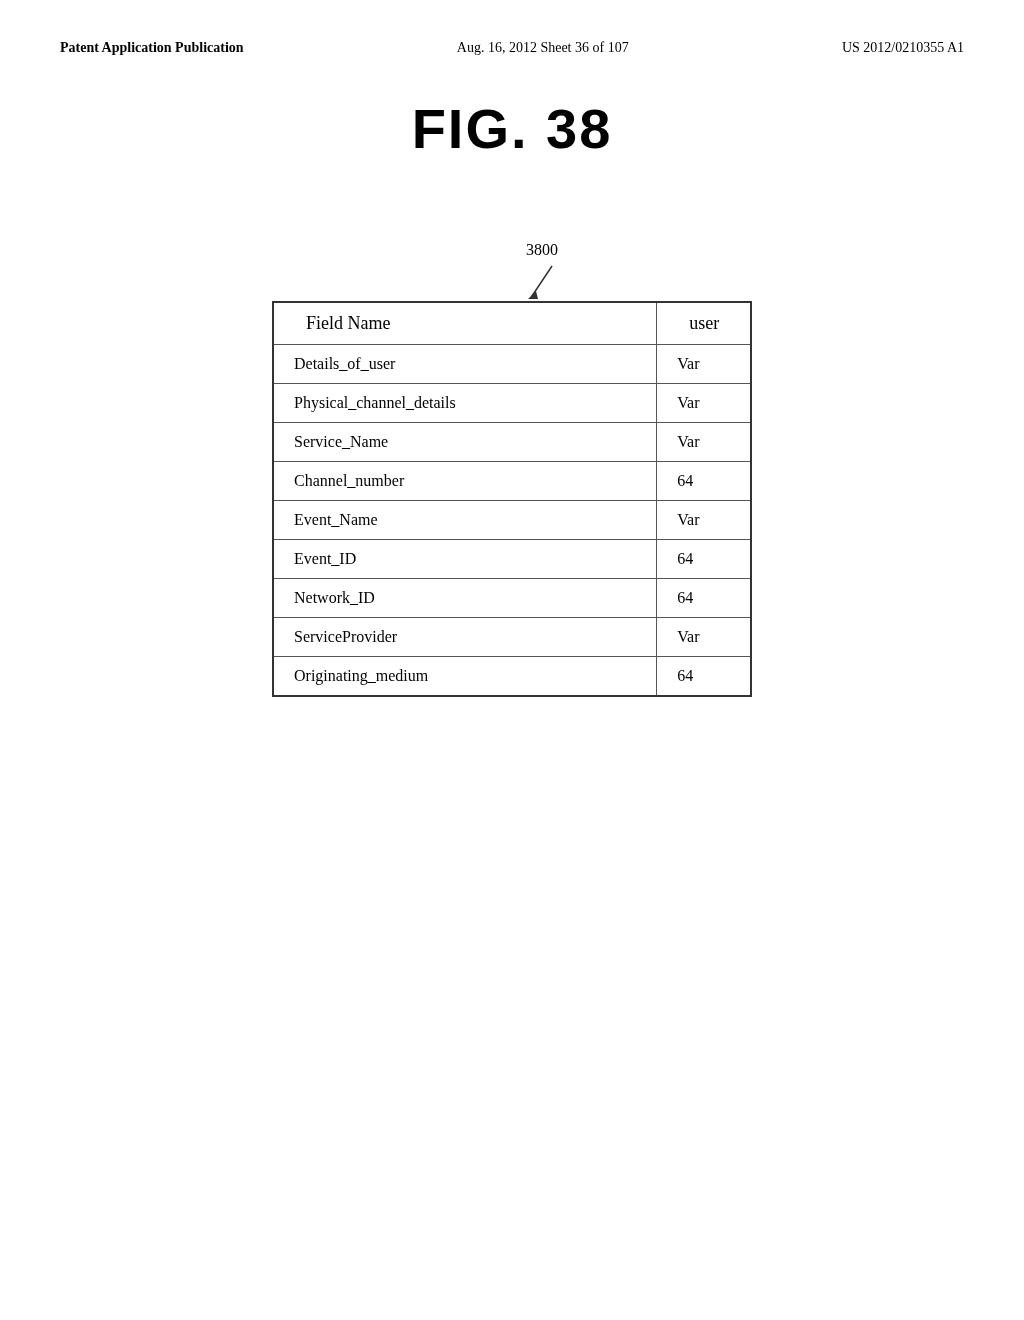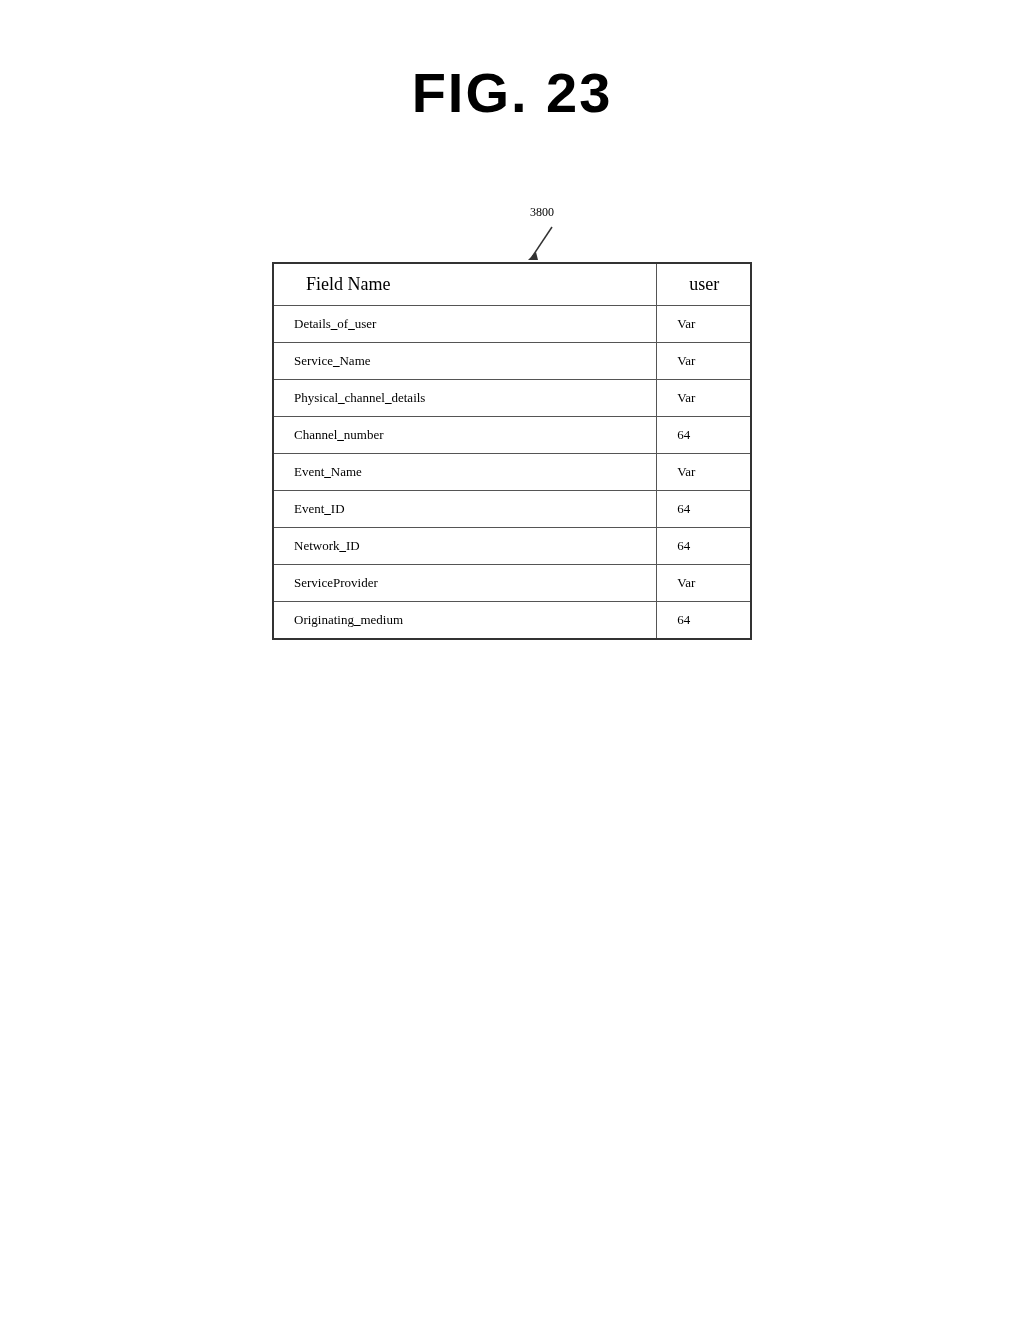--- a/index.html
+++ b/index.html
@@ -58,21 +58,21 @@
     }
 
     .diagram-container {
       display: flex;
       flex-direction: column;
       align-items: center;
       margin-top: 20px;
     }
 
     .reference-label {
-      font-size: 12px;
+      font-size: 16px;
       margin-bottom: 2px;
       align-self: center;
       margin-left: 60px;
     }
 
     .arrow-container {
       display: flex;
       align-items: flex-start;
       margin-bottom: 0;
       margin-left: 60px;
@@ -96,21 +96,21 @@
     table tr {
       border-bottom: 1px solid #555;
     }
 
     table tr:last-child {
       border-bottom: none;
     }
 
     table td {
       padding: 10px 20px;
-      font-size: 13px;
+      font-size: 16px;
       border-right: 1px solid #555;
       vertical-align: middle;
       min-height: 45px;
     }
 
     table td:last-child {
       border-right: none;
       width: 80px;
       text-align: left;
     }
@@ -127,22 +127,27 @@
     }
 
     .underline-word {
       text-decoration: underline;
     }
   </style>
 </head>
 <body>
 
 <div class="page">
-
-  <div class="fig-title">FIG.  23</div>
+  <div class="header">
+    <div class="header-left">Patent Application Publication</div>
+    <div class="header-center">Aug. 16, 2012   Sheet 36 of 107</div>
+    <div class="header-right">US 2012/0210355 A1</div>
+  </div>
+
+  <div class="fig-title">FIG.  38</div>
 
   <div class="diagram-container">
     <div class="reference-label">3800</div>
     <div class="arrow-container">
       <svg class="arrow-svg" viewBox="0 0 40 40" xmlns="http://www.w3.org/2000/svg">
         <line x1="30" y1="5" x2="10" y2="35" stroke="#333" stroke-width="1.5"></line>
         <polygon points="6,38 14,30 16,38" fill="#333"></polygon>
       </svg>
     </div>
 
@@ -151,25 +156,25 @@
         <tbody>
             <tr class="header-row">
           <td>Field Name</td>
           <td>user</td>
         </tr>
         <tr>
           <td>Details<span class="underline-word">_</span>of<span class="underline-word">_</span>user</td>
           <td>Var</td>
         </tr>
         <tr>
+          <td>Physical<span class="underline-word">_</span>channel<span class="underline-word">_</span>details</td>
+          <td>Var</td>
+        </tr>
+        <tr>
           <td>Service<span class="underline-word">_</span>Name</td>
-          <td>Var</td>
-        </tr>
-        <tr>
-          <td>Physical<span class="underline-word">_</span>channel<span class="underline-word">_</span>details</td>
           <td>Var</td>
         </tr>
         <tr>
           <td>Channel<span class="underline-word">_</span>number</td>
           <td>64</td>
         </tr>
         <tr>
           <td>Event<span class="underline-word">_</span>Name</td>
           <td>Var</td>
         </tr>

